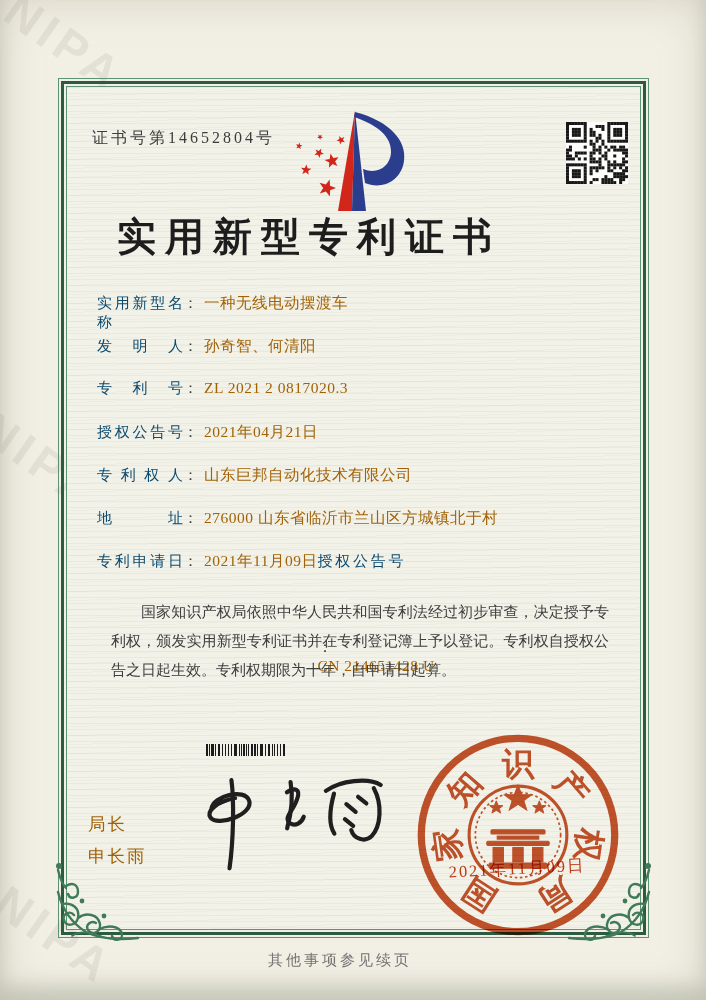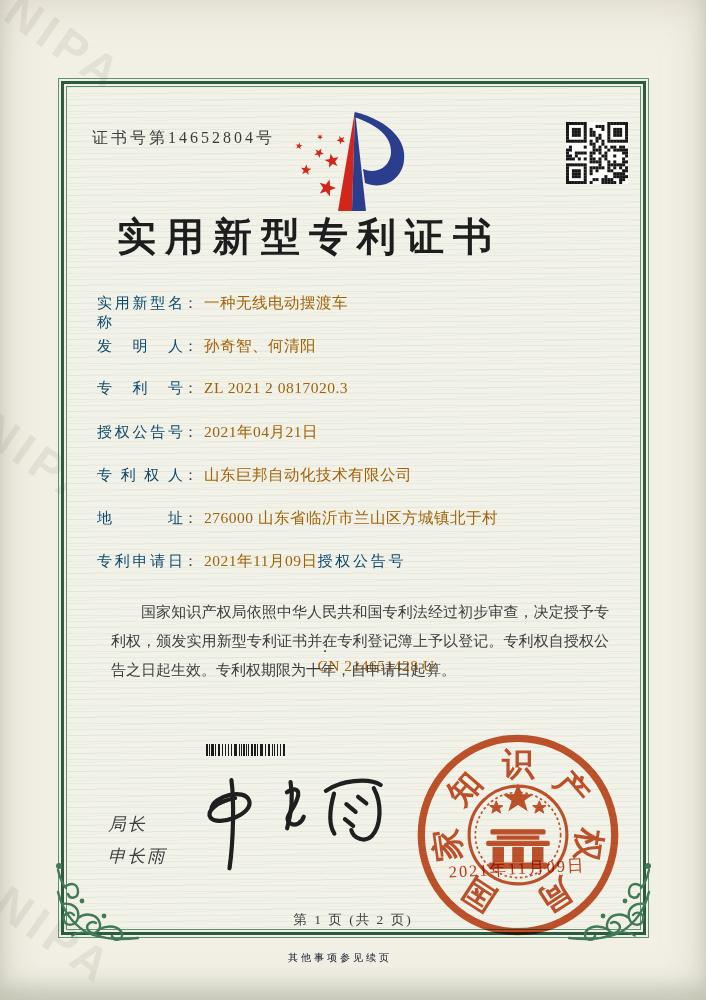--- a/index.html
+++ b/index.html
@@ -59,33 +59,33 @@
   .grant-cell2{display:flex; align-items:baseline;flex-direction:column;}
   
   .paras{
     position:absolute; left:97px; top:584px; width:526px; color:#3d3d3d;
     font-size:15px; line-height:29px; text-align:justify;
   }
   .paras p{margin:14px; text-indent:2em;}
   
   .barcode{position:absolute; left:206px; top:744px; width:82px; height:12px;}
   
-  .sign-labels{position:absolute; left:108px; top:808px; font-size:17.5px; color:#404040; letter-spacing:2px; line-height:32px;font-style:italic;}
+  .sign-labels{position:absolute; left:88px; top:808px; font-size:17.5px; color:#a16207; letter-spacing:2px; line-height:32px;}
   .signature{position:absolute; left:182px; top:766px; width:225px; height:115px; transform:rotate(-2deg); color:#1f1f1f;}
   
   .seal{position:absolute; left:414px; top:731px; width:208px; height:208px; mix-blend-mode:multiply; opacity:.93;}
   .seal-char{font-size:31px; font-weight:700; fill:#c2481e; text-anchor:middle; font-family:"Liberation Serif","DejaVu Serif",serif;}
   .seal-date{
     position:absolute; left:427px; top:858px; width:180px; text-align:center;
     font-size:16.5px; letter-spacing:2px; color:#ca3c17; transform:rotate(-3deg);
     mix-blend-mode:multiply; white-space:nowrap;
   }
   
   .page-num{position:absolute; left:0; top:911px; width:706px; text-align:center; font-size:13.5px; color:#3d3d3d; letter-spacing:2px;}
-  .cont-note{position:absolute; left:0; top:951px; width:680px; text-align:center; font-size:10px; color:#0f172a; letter-spacing:3px;}
+  .cont-note{position:absolute; left:0; top:951px; width:680px; text-align:center; font-size:15px; color:#737373; letter-spacing:3px;}
 </style>
 </head>
 <body>
 
 <div class="page">
 
   <div class="wm" style="left:-38px; top:4px;">CNIPA</div>
   <div class="wm" style="left:432px; top:288px;">CNIPA</div>
   <div class="wm" style="left:-62px; top:422px;">CNIPA</div>
   <div class="wm" style="left:208px; top:606px; opacity:.6;">CNIPA</div>
@@ -487,15 +487,14 @@
         <text x="100" y="42" transform="rotate(-98 100 100)" class="seal-char">家</text>
         <text x="100" y="42" transform="rotate(-49 100 100)" class="seal-char">知</text>
         <text x="100" y="42" transform="rotate(0 100 100)" class="seal-char">识</text>
         <text x="100" y="42" transform="rotate(49 100 100)" class="seal-char">产</text>
         <text x="100" y="42" transform="rotate(98 100 100)" class="seal-char">权</text>
         <text x="100" y="42" transform="rotate(147 100 100)" class="seal-char">局</text>
       </g>
   </svg>
   <div class="seal-date">2021年11月09日</div>
 
-  <div class="page-num">第 1 页 (共 2 页)</div>
   <div class="cont-note">其他事项参见续页</div>
 </div>
 
 </body></html>

